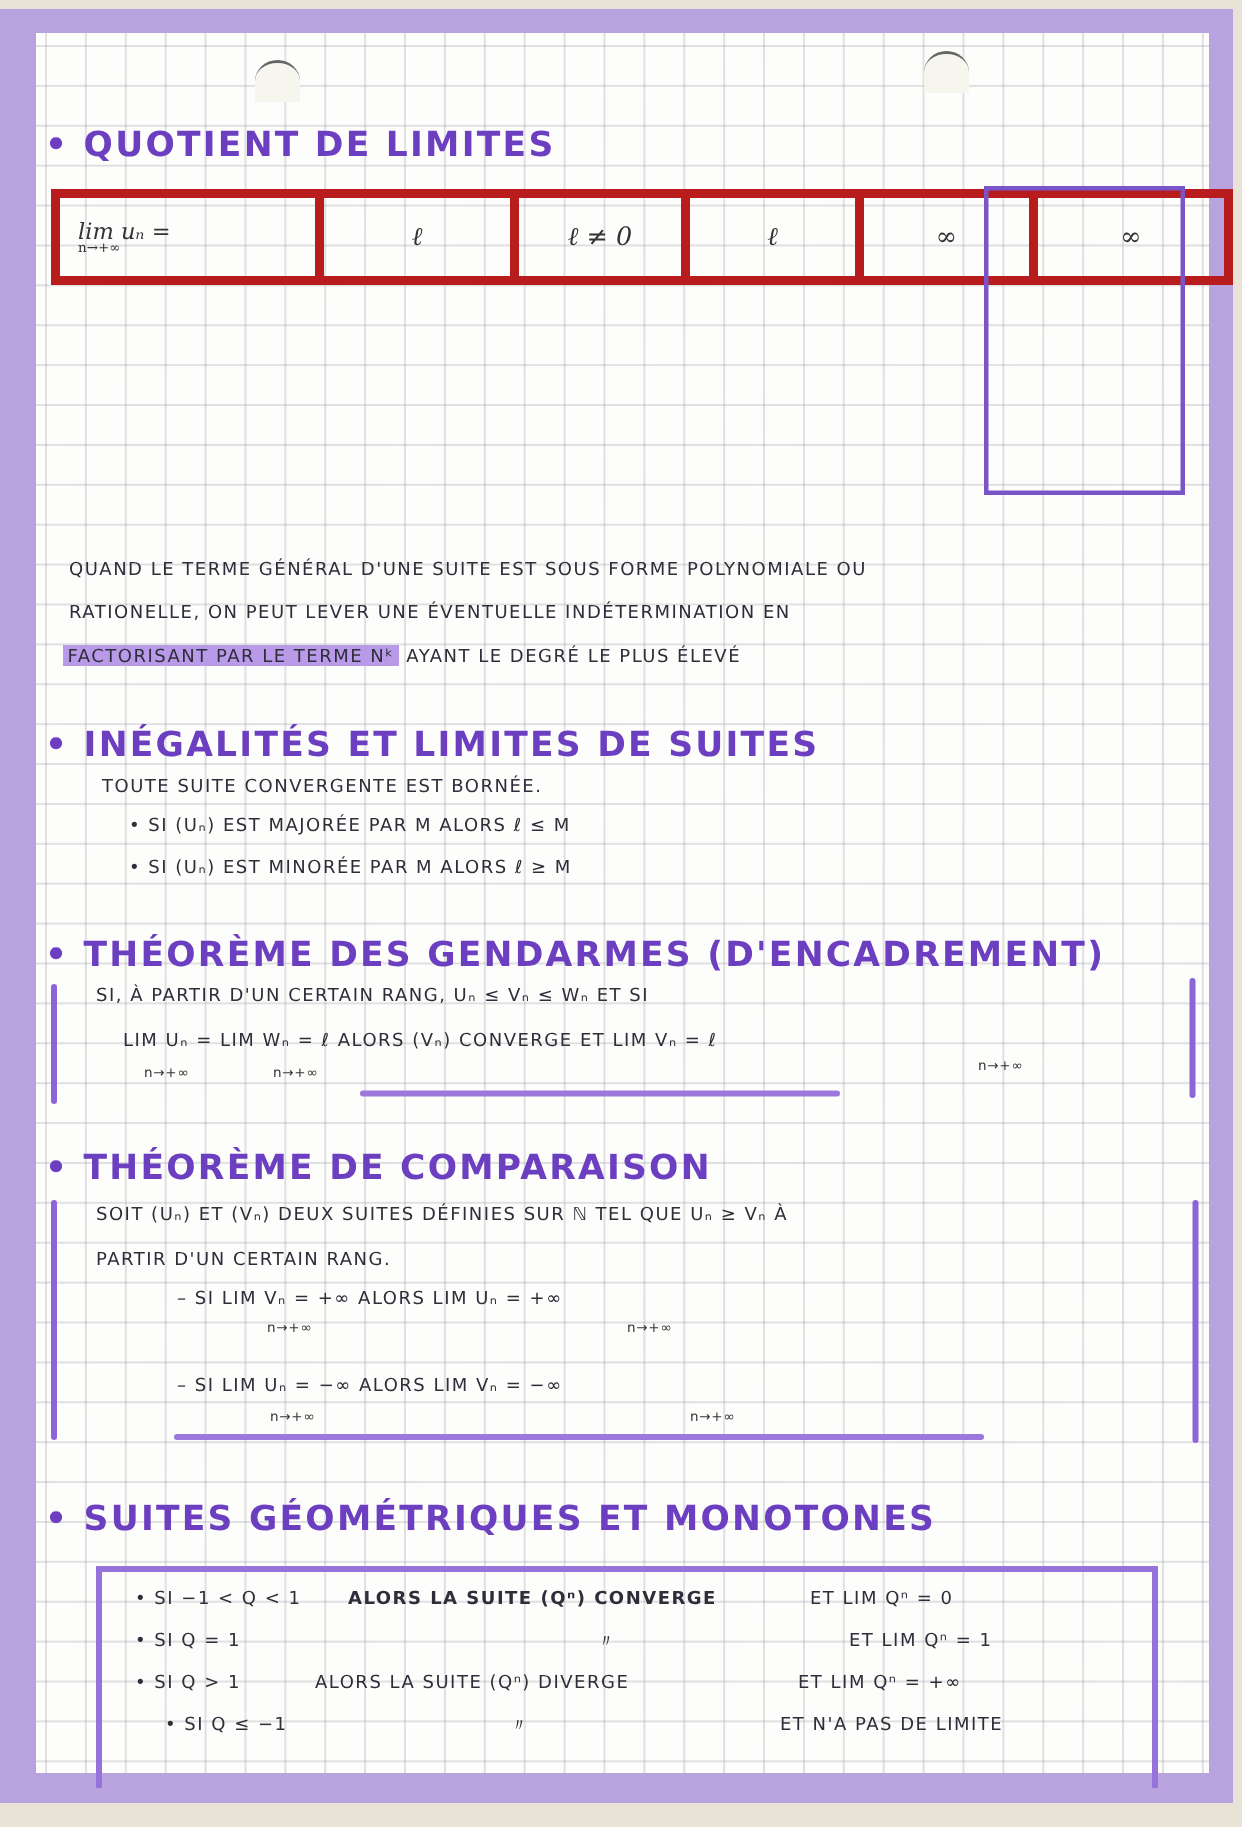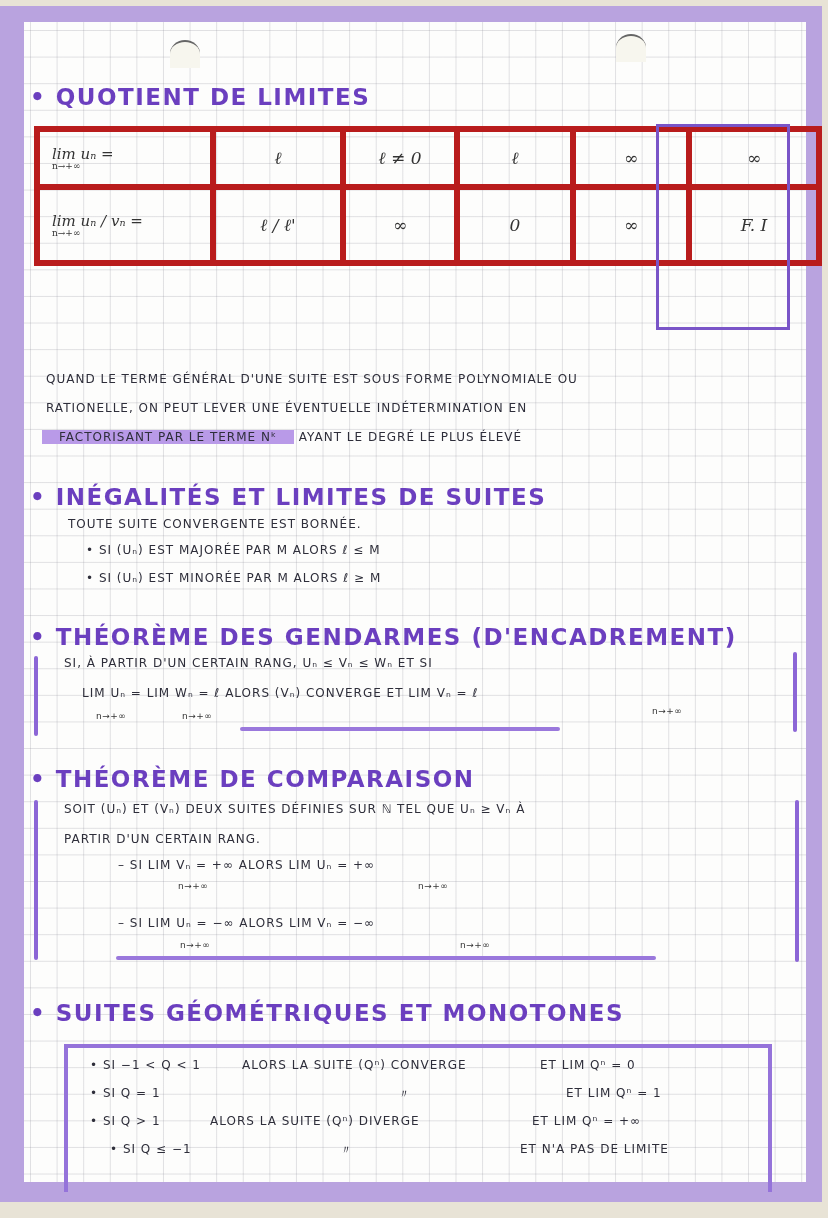--- a/index.html
+++ b/index.html
@@ -44,21 +44,21 @@
   }
   table.q tr.r3 td { height:70px; }
   table.q td.label {
     text-align:left; padding-left:12px; font-size:15px;
   }
   table.q td.label .lim-sub { display:block; font-size:9px; font-style:normal; margin-top:-2px; }
   .hl-col {
     position:absolute; left:656px; top:124px; width:134px; height:206px;
     border:3px solid #7a55c8; box-sizing:border-box; pointer-events:none;
   }
-  .highlight { background:#b99ae8; padding:0 17px; }
+  .highlight { background:#b99ae8; padding:0 3px; }
   .vbar { position:absolute; width:4px; background:#8c66d6; border-radius:2px; }
   .uline { position:absolute; height:4px; background:#9a78dc; border-radius:2px; }
   .box {
     position:absolute; left:64px; top:1044px; width:708px; height:148px;
     border:4px solid #9573da; border-bottom:none; box-sizing:border-box;
   }
 </style>
 </head>
 <body>
 
@@ -75,31 +75,20 @@
       <tr>
     <td class="label" style="width:158px">
       <span>lim uₙ =</span>
       <span class="lim-sub">n→+∞</span>
     </td>
     <td style="width:124px">ℓ</td>
     <td style="width:108px">ℓ ≠ 0</td>
     <td style="width:110px">ℓ</td>
     <td style="width:110px">∞</td>
     <td style="width:124px">∞</td>
-  </tr>
-  <tr class="r3">
-    <td class="label">
-      <span>lim uₙ / vₙ =</span>
-      <span class="lim-sub">n→+∞</span>
-    </td>
-    <td>ℓ / ℓ'</td>
-    <td>∞</td>
-    <td>0</td>
-    <td>∞</td>
-    <td>F. I</td>
   </tr>
 </tbody>
   </table>
 <div class="hl-col"></div>
 
 <div class="t" style="left:46px;top:372px;">Quand le terme général d'une suite est sous forme polynomiale ou</div>
 <div class="t" style="left:46px;top:401px;">rationelle, on peut lever une éventuelle indétermination en</div>
 <div class="t" style="left:42px;top:430px;">
   <span class="highlight">Factorisant par le terme nᵏ</span>
   <span>ayant le degré le plus élevé</span>
@@ -130,21 +119,21 @@
 <div class="sub" style="left:418px;top:881px;">n→+∞</div>
 <div class="t" style="left:118px;top:916px;">– Si lim uₙ = −∞   alors lim vₙ = −∞</div>
 <div class="sub" style="left:180px;top:940px;">n→+∞</div>
 <div class="sub" style="left:460px;top:940px;">n→+∞</div>
 <div class="uline" style="left:116px;top:956px;width:540px;"></div>
 
 <div class="h" style="left:30px;top:1000px;">• Suites géométriques et monotones</div>
 <div class="box"></div>
 
 <div class="t" style="left:90px;top:1058px;">• Si −1 &lt; q &lt; 1</div>
-<div class="t" style="left:242px;top:1058px;">alors la suite (qⁿ) converge</div>
+<div class="t" style="left:232px;top:1058px;font-weight:bold;">alors la suite (qⁿ) converge</div>
 <div class="t" style="left:540px;top:1058px;">et lim qⁿ = 0</div>
 
 <div class="t" style="left:90px;top:1086px;">• Si  q = 1</div>
 <div class="t" style="left:398px;top:1086px;">〃</div>
 <div class="t" style="left:566px;top:1086px;">et lim qⁿ = 1</div>
 
 <div class="t" style="left:90px;top:1114px;">• Si  q &gt; 1</div>
 <div class="t" style="left:210px;top:1114px;">alors la suite (qⁿ) diverge</div>
 <div class="t" style="left:532px;top:1114px;">et lim qⁿ = +∞</div>
 

